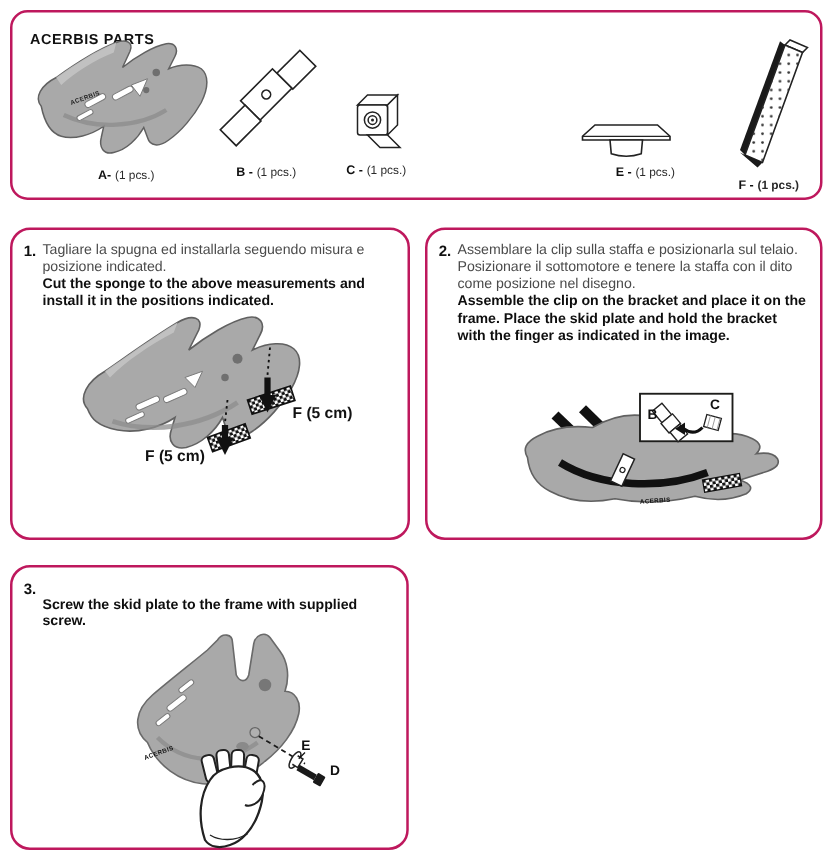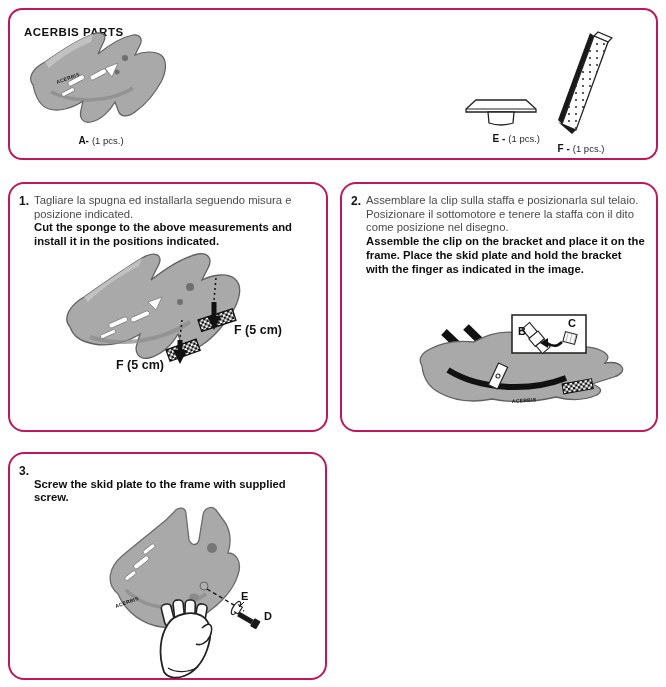--- a/index.html
+++ b/index.html
@@ -61,39 +61,72 @@
         <circle cx="104" cy="28" r="3" fill="#6f6f6f"></circle>
         <circle cx="96" cy="42" r="2.5" fill="#6f6f6f"></circle>
         <text class="logo-txt" x="36" y="54" transform="rotate(-20 36 54)">ACERBIS</text>
       </svg>
     </div>
     <figcaption class="part-caption">
       <b>A-</b><span>(1 pcs.)</span>
     </figcaption>
   </figure>
 
-
+  <figure class="part-fig" style="left:158px; top:20px; width:90px;">
+    <div class="part-icon-wrap">
+      <svg width="90" height="98" viewBox="0 0 90 98">
+        <g transform="rotate(45 45 47)" fill="#ffffff" stroke="#222222" stroke-width="1.3">
+          <rect x="38" y="2" width="18" height="26"></rect>
+          <rect x="33" y="28" width="22" height="36"></rect>
+          <rect x="38" y="64" width="18" height="28"></rect>
+          <circle cx="44" cy="46" r="3.5"></circle>
+        </g>
+      </svg>
+    </div>
+    <figcaption class="part-caption">
+      <b>B -</b><span>(1 pcs.)</span>
+    </figcaption>
+  </figure>
+
+  <figure class="part-fig" style="left:258px; top:58px; width:66px;">
+    <div class="part-icon-wrap">
+      <svg width="50" height="58" viewBox="0 0 50 58">
+        <g fill="#ffffff" stroke="#222222" stroke-width="1.2">
+          <polygon points="10,16 18,8 42,8 34,16"></polygon>
+          <polygon points="34,16 42,8 42,32 34,40"></polygon>
+          <rect x="10" y="16" width="24" height="24" rx="2"></rect>
+          <polygon points="18,40 34,40 44,50 28,50"></polygon>
+          <circle cx="22" cy="28" r="6.5"></circle>
+          <circle cx="22" cy="28" r="3.5"></circle>
+        </g>
+        <circle cx="22" cy="28" r="1.2" fill="#222"></circle>
+      </svg>
+    </div>
+    <figcaption class="part-caption">
+      <b>C -</b><span>(1 pcs.)</span>
+    </figcaption>
+  </figure>
 
 
   <figure class="part-fig" style="left:448px; top:84px; width:82px;align-items:flex-end;">
     <div class="part-icon-wrap">
       <svg width="78" height="34" viewBox="0 0 78 34">
         <g fill="#ffffff" stroke="#222222" stroke-width="1.3">
           <polygon points="4,15 14,6 64,6 74,15 74,18 4,18"></polygon>
           <path d="M26,18 L52,18 L51,29 Q39,33 27,29 Z"></path>
         </g>
         <line x1="4" y1="15" x2="74" y2="15" stroke="#222" stroke-width="1"></line>
       </svg>
     </div>
     <figcaption class="part-caption">
       <b>E -</b><span>(1 pcs.)</span>
     </figcaption>
   </figure>
 
-  <figure class="part-fig" style="left:530px; top:18px; width:82px;">
+  <figure class="part-fig" style="left:564px; top:18px; width:82px;font-weight:bold;">
     <div class="part-icon-wrap">
       <svg width="70" height="110" viewBox="0 0 70 110">
         <defs>
           <pattern id="dotsF" patternUnits="userSpaceOnUse" width="7" height="7">
             <circle cx="2" cy="2" r="1.1" fill="#333"></circle>
           </pattern>
         </defs>
         <path d="M16,96 L48,8 L44,5 L12,92 Z" fill="#1a1a1a"></path>
         <polygon points="48,8 52,4 66,10 62,14" fill="#fff" stroke="#222" stroke-width="1.2"></polygon>
         <polygon points="16,96 48,8 62,14 30,102" fill="#fff" stroke="#222" stroke-width="1.3"></polygon>

